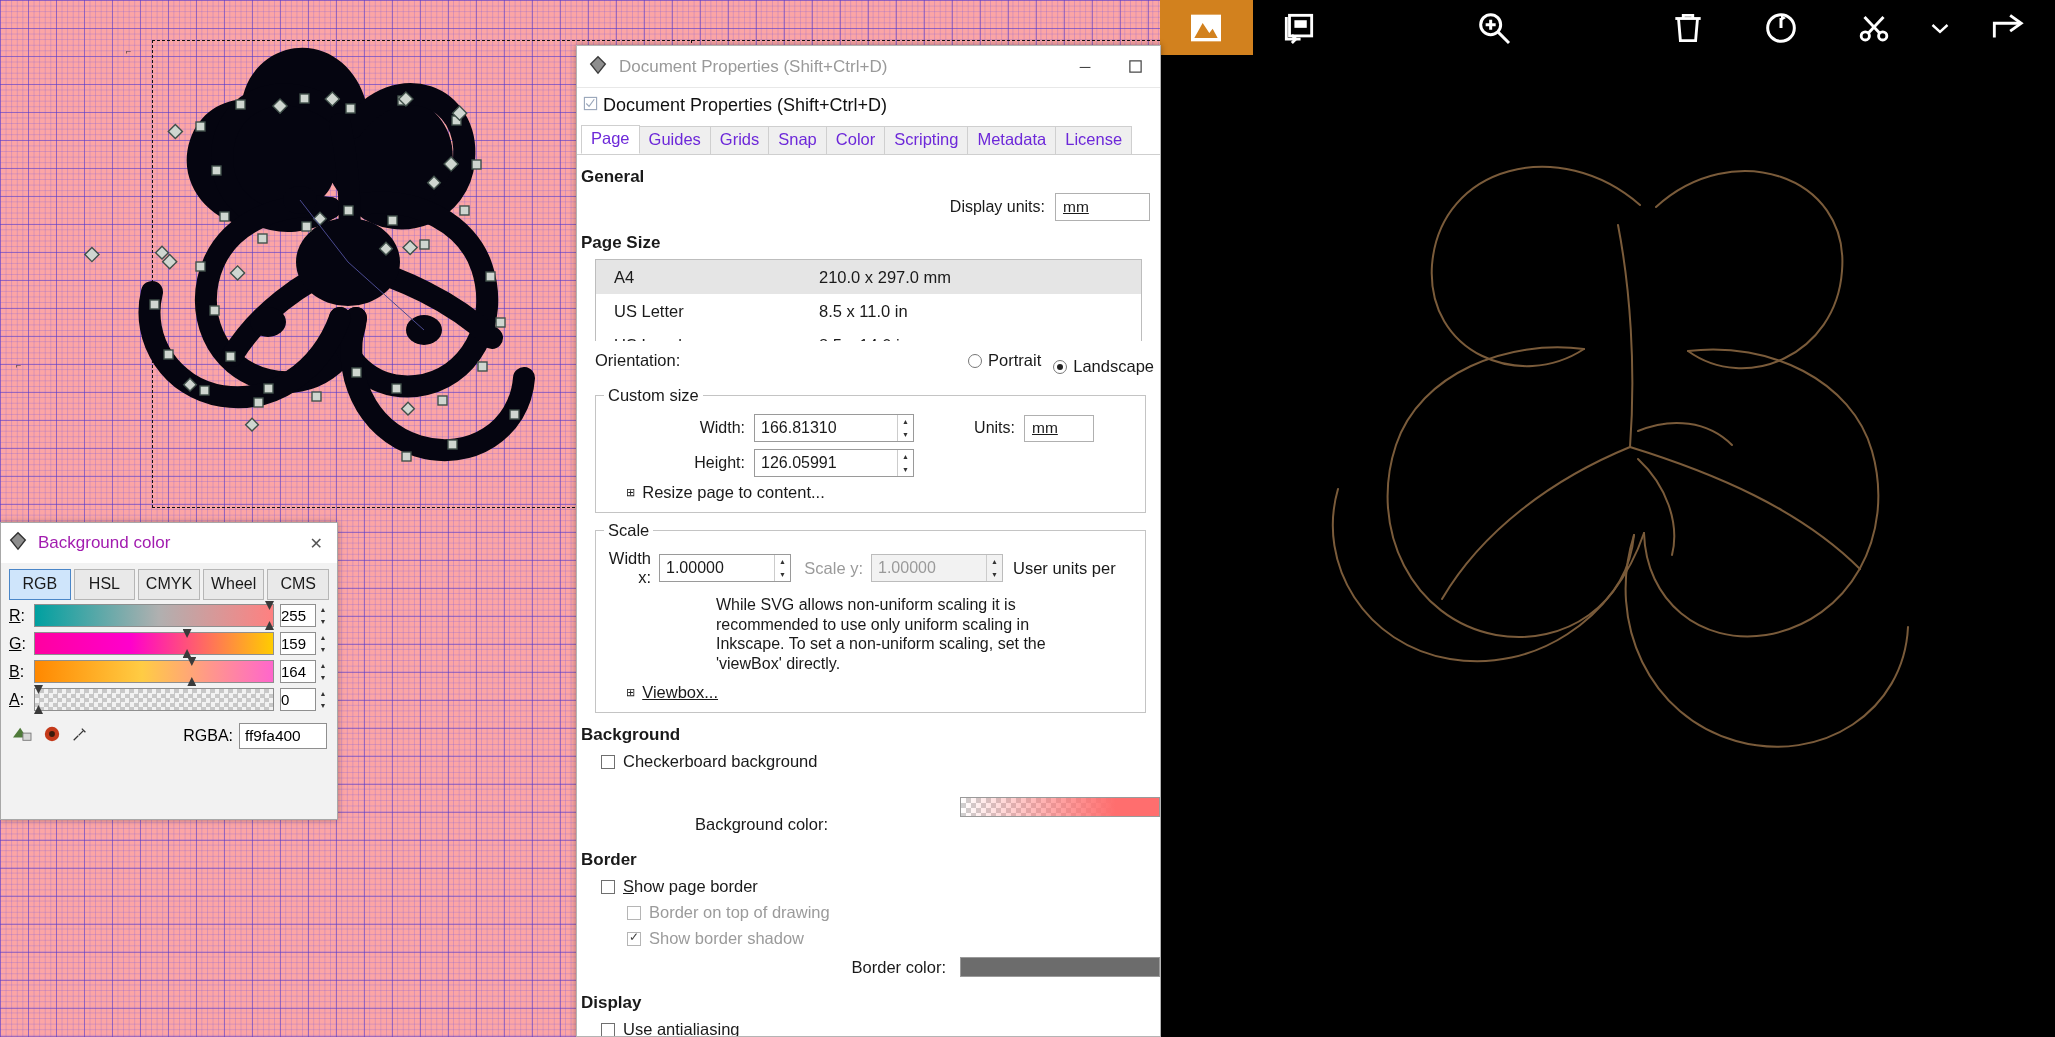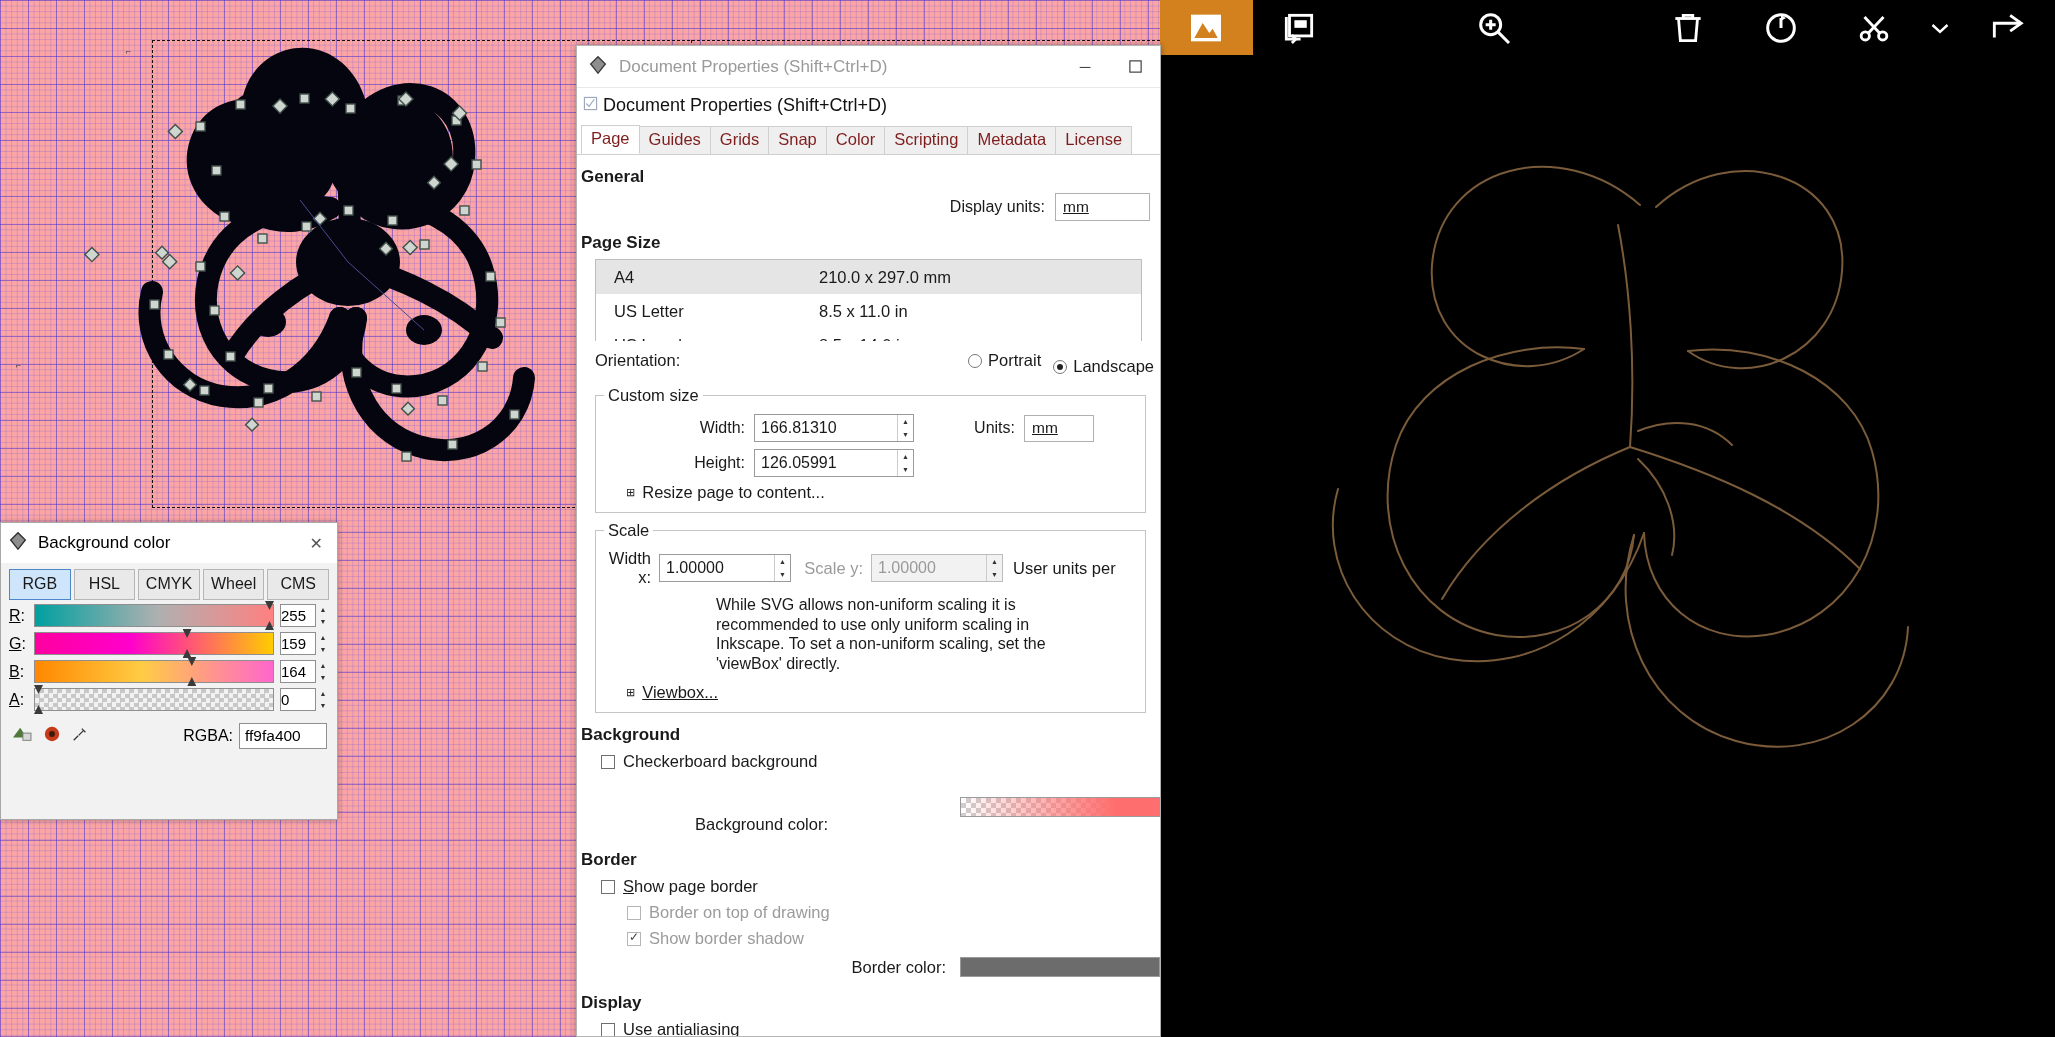--- a/index.html
+++ b/index.html
@@ -84,21 +84,21 @@
     font-size: 18px; color: #111; background: #fff; white-space: nowrap;
   }
   #dp-tabs {
     display: flex; align-items: flex-end; height: 32px;
     padding-left: 4px; background: #fff;
     border-bottom: 1px solid #cfcfcf;
   }
   .dp-tab {
     padding: 3px 9px 5px 9px; font-size: 16.5px;
     background: #efefef; border: 1px solid #cfcfcf; border-bottom: none;
-    margin-right: -1px; color: #7f1d1d; white-space: nowrap;
+    margin-right: -1px; color: #6d28d9; white-space: nowrap;
   }
   .dp-tab.sel { background: #fff; border-bottom: 1px solid #fff; position: relative; z-index: 2; }
   #dp-body { padding: 0 0 0 0; background: #fff; }
   .sec-head { font-weight: bold; font-size: 17px; margin: 12px 0 6px 4px; }
   .row { display: flex; align-items: center; margin: 6px 0; }
   .right-label { flex: 1; text-align: right; padding-right: 10px; font-size: 16px; white-space: nowrap; }
   .combo {
     border: 1px solid #b0b0b0; background: #fff; height: 28px; width: 95px;
     display: flex; align-items: center; padding-left: 7px; font-size: 15.5px; text-decoration: underline;
   }
@@ -148,21 +148,21 @@
 
   
   #bgdlg {
     position: absolute; left: 0px; top: 522px;
     width: 338px; height: 298px;
     background: #f2f2f2; border: 1px solid #a8a8a8;
     box-shadow: 0 0 6px rgba(0,0,0,.3);
     font-size: 16px;
   }
   #bg-titlebar { height: 40px; background: #fff; display: flex; align-items: center; padding: 0 6px; }
-  #bg-title-text { color: #000000; font-size: 17px; margin-left: 9px; flex: 1; }
+  #bg-title-text { color: #a21caf; font-size: 17px; margin-left: 9px; flex: 1; }
   #bg-tabs { display: flex; padding: 6px 8px 4px 8px; gap: 3px; }
   .bg-tab {
     flex: 1; text-align: center; padding: 5px 0 6px 0; font-size: 16px;
     border: 1px solid #b6b6b6; background: #e9e9e9; color: #1a1a1a;
   }
   .bg-tab.sel { background: #cfe5fb; border-color: #4a86c8; }
   .slider-row { display: flex; align-items: center; padding: 0 8px; margin-bottom: 5px; }
   .slider-label { width: 25px; font-size: 16px; }
   .slider-label u { text-decoration: underline; }
   .slider-track { flex: 1; height: 23px; border: 1px solid #8f8f8f; position: relative; }

